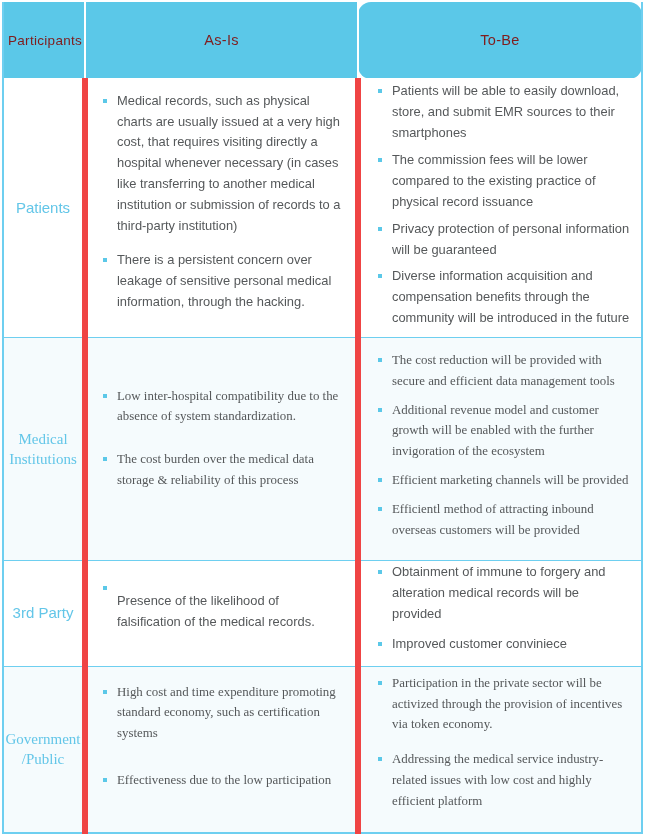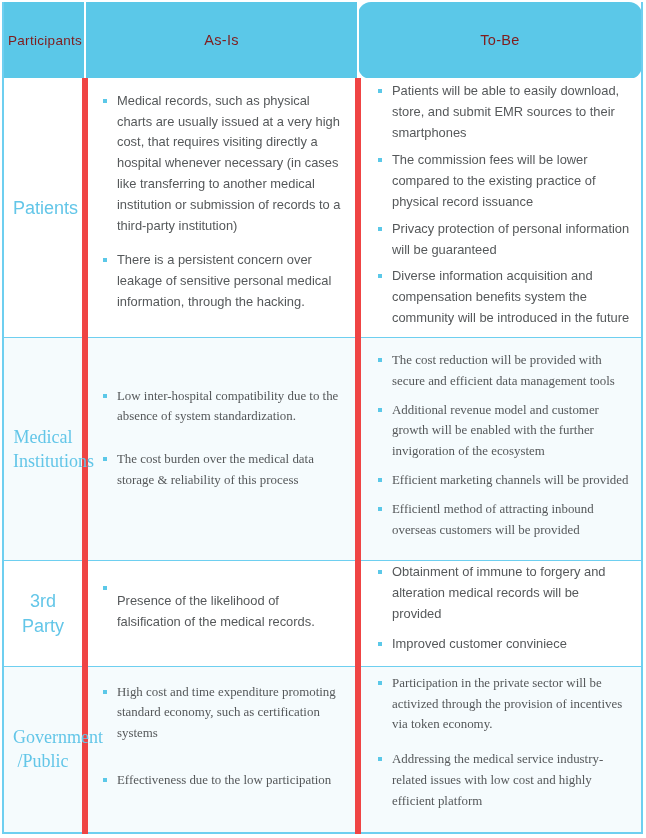--- a/index.html
+++ b/index.html
@@ -65,23 +65,23 @@
   tbody td:last-child { border-right: none; }
   tbody tr:first-child td { border-top: none; }
 
   tbody tr.row-alt td { background: #f5fbfd; font-family: Liberation Serif, serif; }
   tbody tr.row-plain td { background: #ffffff; }
 
   
   td.participant {
     text-align: center;
     color: #63c6e8;
-    font-size: 18px;
+    font-size: 15px;
     line-height: 1.35;
-    padding: 0 9px;
+    padding: 0 1px;
     white-space: pre-line;
   }
 
   
   ul.bullets {
     list-style: none;
     margin: 0;
     padding: 0 14px 0 14px;
   }
   ul.bullets.pad-tobe { padding-left: 16px; padding-right: 10px; }
@@ -147,21 +147,21 @@
           <ul class="bullets">
             <li>Medical records, such as physical charts are usually issued at a very high cost, that requires visiting directly a hospital whenever necessary (in cases like transferring to another medical institution or submission of records to a third-party institution)</li>
             <li>There is a persistent concern over leakage of sensitive personal medical information, through the hacking.</li>
           </ul>
         </td>
         <td class="tobe">
           <ul class="bullets pad-tobe">
             <li>Patients will be able to easily download, store, and submit EMR sources to their smartphones</li>
             <li>The commission fees will be lower compared to the existing practice of physical record issuance</li>
             <li>Privacy protection of personal information will be guaranteed</li>
-            <li>Diverse information acquisition and compensation benefits system the community will be introduced in the future</li>
+            <li>Diverse information acquisition and compensation benefits through the community will be introduced in the future</li>
           </ul>
         </td>
       </tr>
 
       <tr class="row-medical row-alt">
         <td class="participant">Medical
  Institutions</td>
         <td class="asis">
           <ul class="bullets">
             <li>Low inter-hospital compatibility due to the absence of system standardization.</li>

